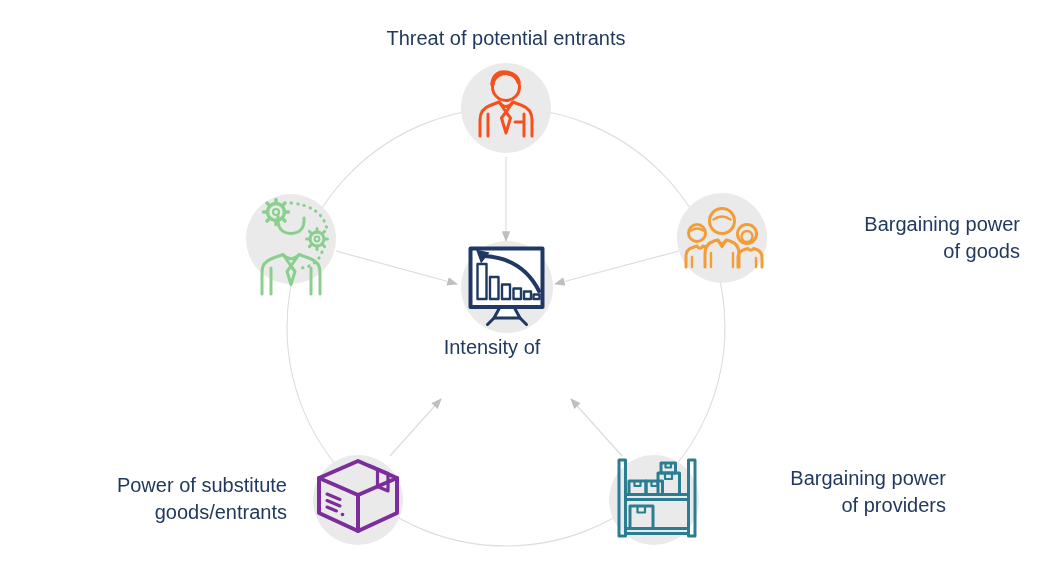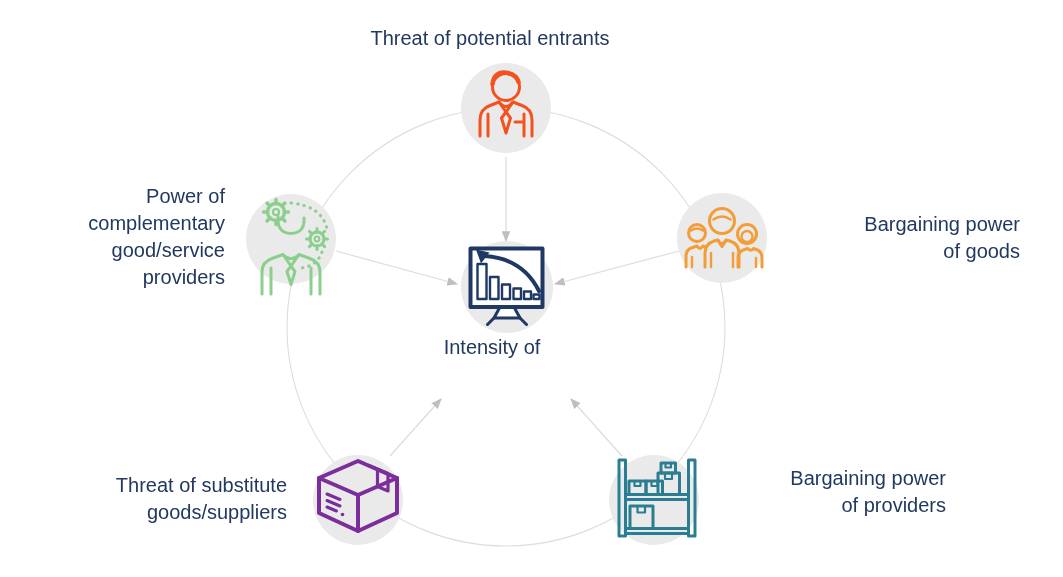--- a/index.html
+++ b/index.html
@@ -148,39 +148,33 @@
         <rect x="502" y="284.5" width="8" height="14.5"></rect>
         <rect x="513.5" y="288.5" width="7.5" height="10.5"></rect>
         <rect x="524" y="291.5" width="7" height="7.5"></rect>
         <rect x="533.5" y="294.5" width="6" height="4.5"></rect>
       </g>
       <path d="M539,291 C527,267 508,257.5 485,256" stroke-width="4"></path>
       <polygon points="476,249.5 489.5,252.5 481,263.5" fill="#1f3864" stroke="none"></polygon>
     </g>
   </svg>
 
-  <div class="label align-center" style="left:290px;top:25px;width:400px;">
+  <div class="label align-center" style="left:306px;top:25px;width:400px;">
     <span>Threat of potential entrants</span>
   </div>
 
-  <div class="label align-right" style="left:15px;top:183px;width:210px;">
-    <span>Power of</span>
-    <span>complementary</span>
-    <span>good/service</span>
-    <span>providers</span>
-  </div>
 
   <div class="label align-left" style="left:790px;top:211px;width:230px;">
     <span>Bargaining power</span>
     <span>of goods</span>
   </div>
 
   <div class="label align-right" style="left:27px;top:472px;width:260px;">
-    <span>Threat of substitute</span>
-    <span>goods/suppliers</span>
+    <span>Power of substitute</span>
+    <span>goods/entrants</span>
   </div>
 
   <div class="label align-left" style="left:716px;top:465px;width:230px;">
     <span>Bargaining power</span>
     <span>of providers</span>
   </div>
 
   <div class="label align-center" style="left:362px;top:334px;width:260px;">
     <span>Intensity of</span>
   </div>

